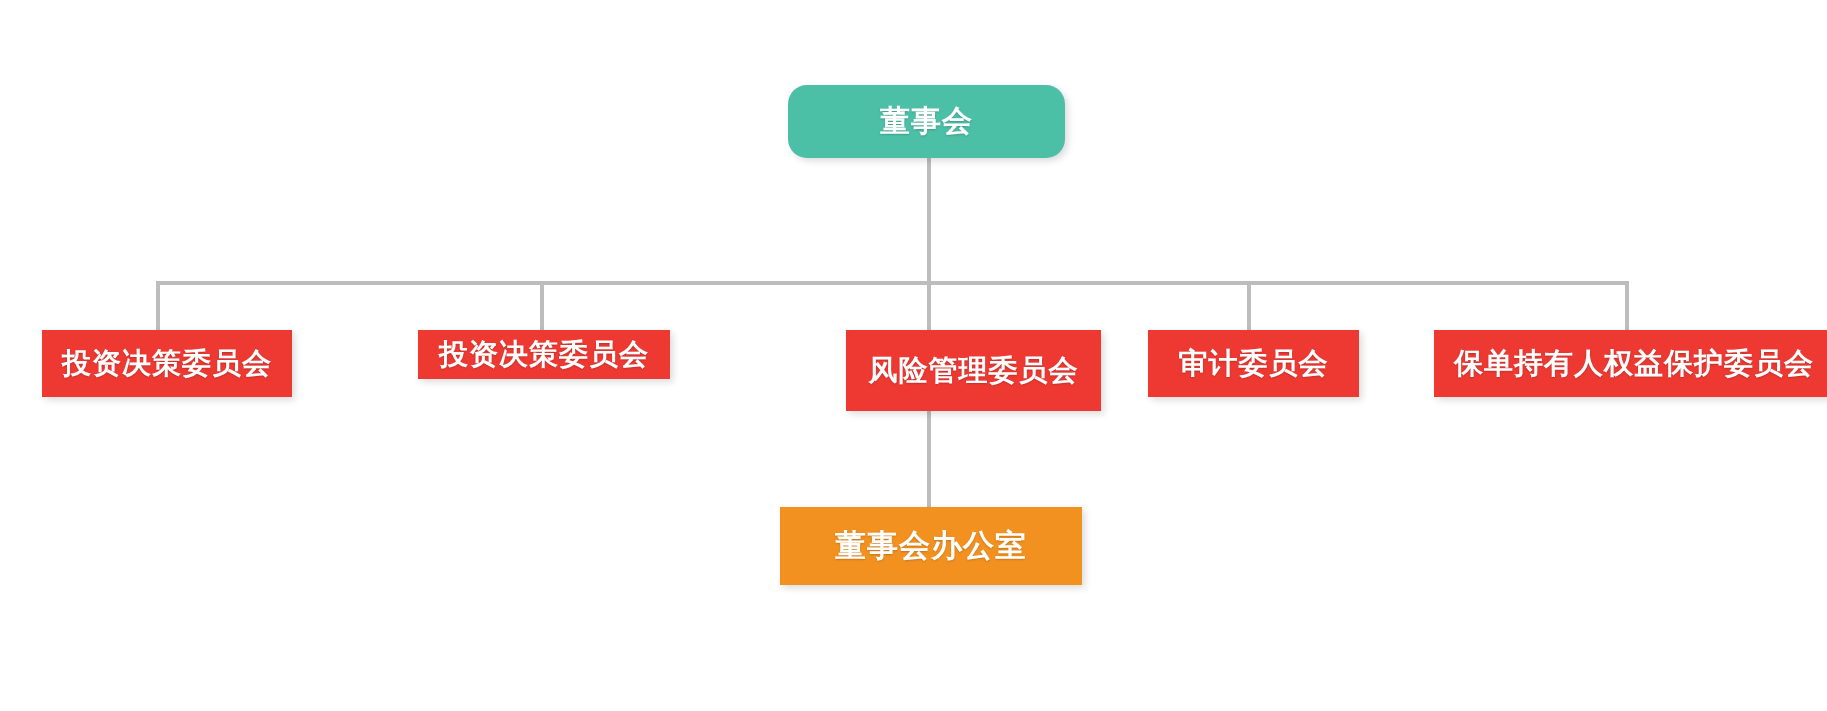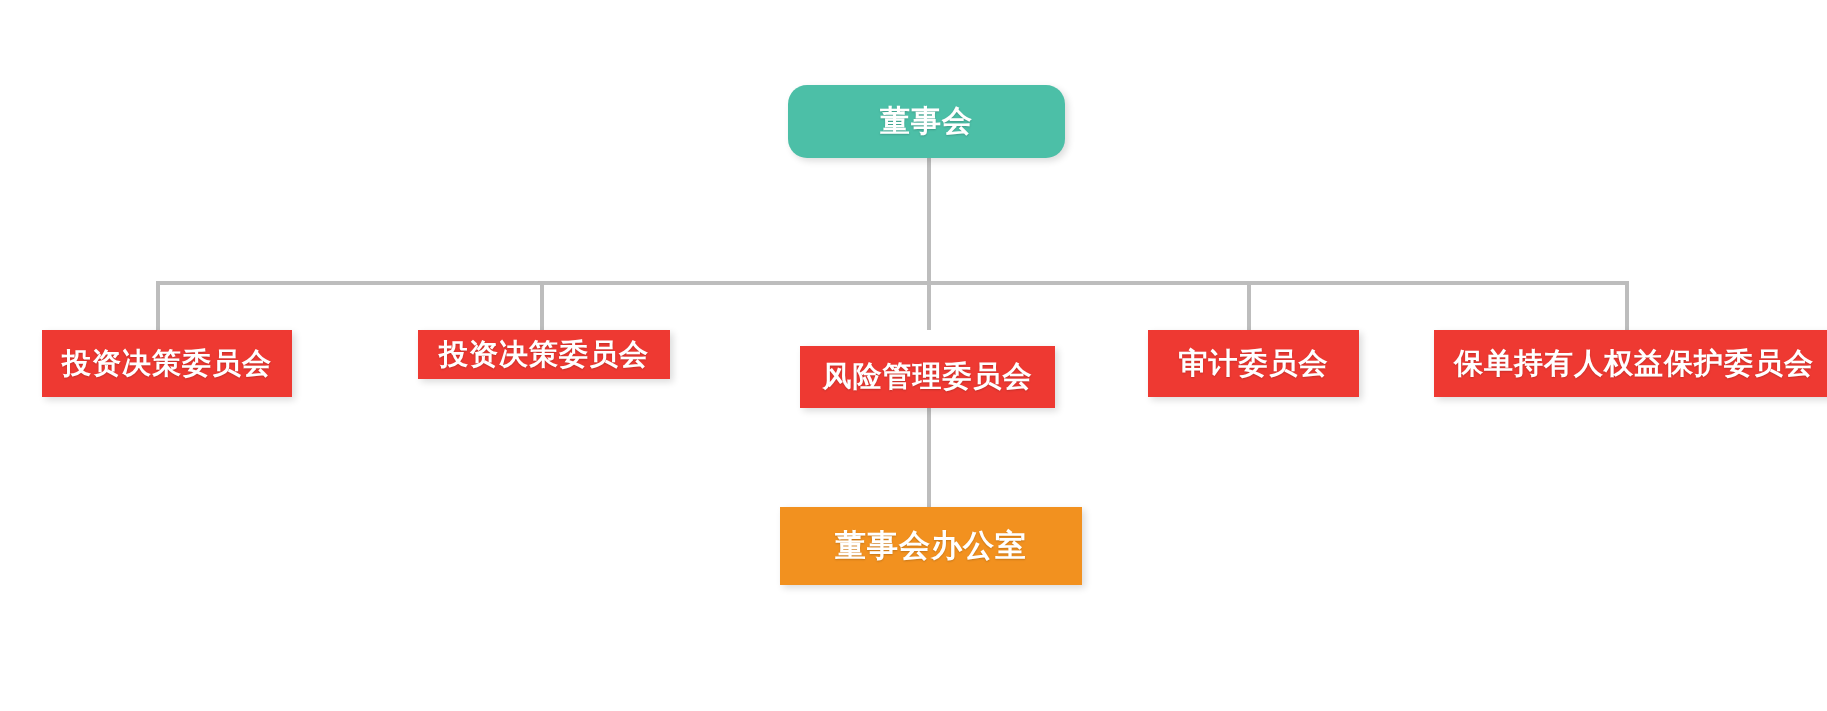--- a/index.html
+++ b/index.html
@@ -79,21 +79,21 @@
   </div>
 
   <div class="node node-committee" style="left:42px; top:330px; width:250px; height:67px; background:#ee3932;">
     <span>投资决策委员会</span>
   </div>
 
   <div class="node node-committee" style="left:418px; top:330px; width:252px; height:49px; background:#ee3932;">
     <span>投资决策委员会</span>
   </div>
 
-  <div class="node node-committee" style="left:800px; top:330px; width:255px; height:62px; background:#ee3932;margin-top:16px;">
+  <div class="node node-committee" style="left:846px; top:330px; width:255px; height:81px; background:#ee3932;">
     <span>风险管理委员会</span>
   </div>
 
   <div class="node node-committee" style="left:1148px; top:330px; width:211px; height:67px; background:#ee3932;">
     <span>审计委员会</span>
   </div>
 
   <div class="node node-committee" style="left:1434px; top:330px; width:400px; height:67px; background:#ee3932;">
     <span>保单持有人权益保护委员会</span>
   </div>

